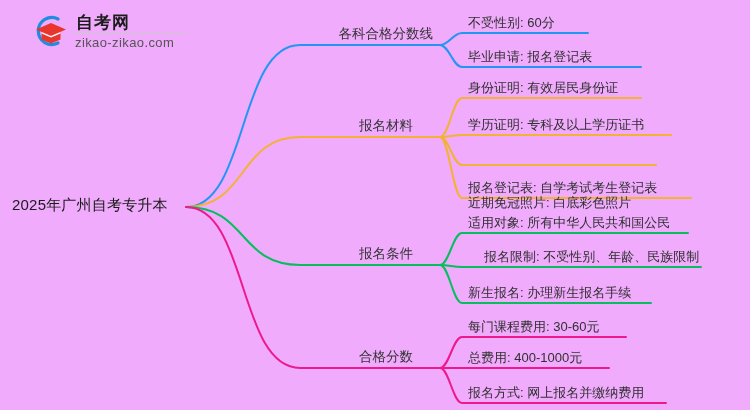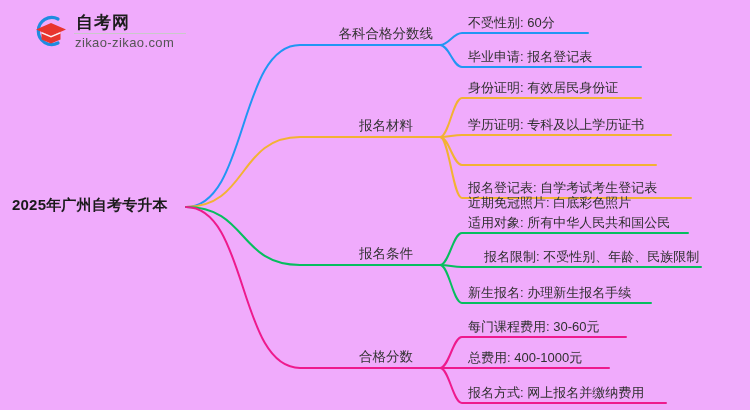--- a/index.html
+++ b/index.html
@@ -25,21 +25,20 @@
   .node-label {
     position: absolute;
     white-space: nowrap;
     color: #2b2b2b;
     font-family: "Liberation Sans", "DejaVu Sans", sans-serif;
   }
   .root-label {
     font-size: 15px;
     color: #1a1a1a;
     letter-spacing: 0.2px;
-    font-weight: bold;
   }
   .branch-label {
     font-size: 13.5px;
     color: #333333;
     margin-left: 12px;
   }
   .leaf-label {
     font-size: 13px;
     color: #303030;
   }

